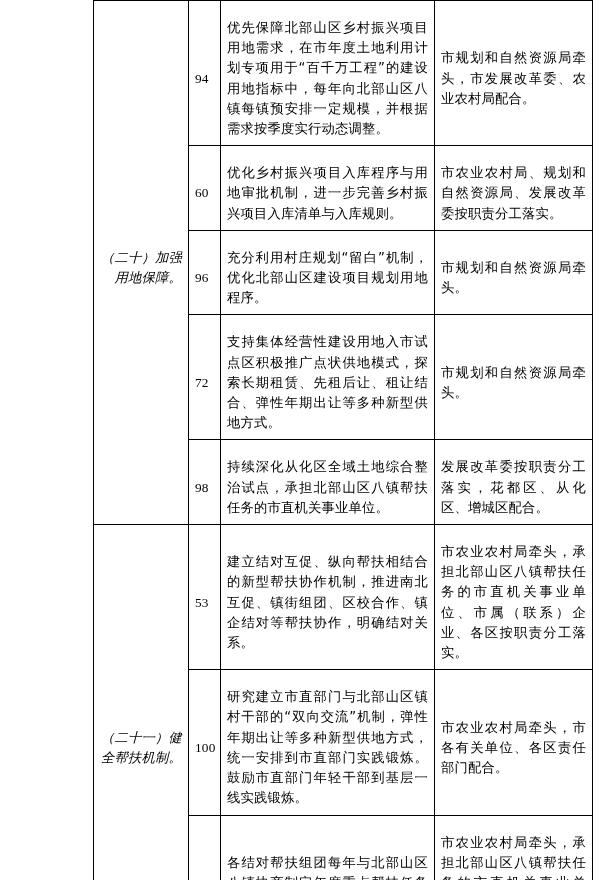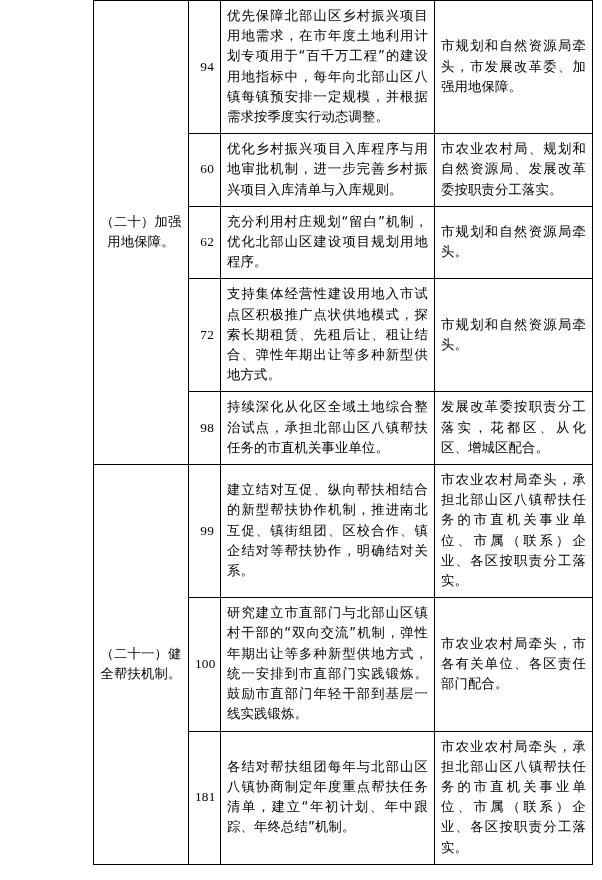--- a/index.html
+++ b/index.html
@@ -23,52 +23,53 @@
   table.doc-table {
     border-collapse: collapse;
     table-layout: fixed;
     width: 499px;
     margin-left: 93px;
     margin-top: 0;
   }
   table.doc-table td {
     border: 1px solid #000000;
     vertical-align: middle;
-    padding: 5px 6px 6px 6px;
+    padding: 17px 6px 6px 6px;
     font-size: 13.3px;
     line-height: 1.52;
     letter-spacing: 0.2px;
   }
   
   col.c-cat { width: 95px; }
   col.c-num { width: 32px; }
   col.c-task { width: 214px; }
   col.c-resp { width: 158px; }
 
   td.cat {
     text-align: center;
     padding: 5px 3px;
   }
   td.num {
-    text-align: right;
+    text-align: left;
     padding: 5px 1px;
     font-family: "Liberation Serif", "DejaVu Serif", serif;
     font-size: 13.5px;
   }
   td.task {
     text-align: justify;
     text-justify: inter-ideograph;
   }
   td.resp {
     text-align: justify;
     text-justify: inter-ideograph;
   }
   .cat-line {
     display: block;
-    text-align: center;
+    text-align: right;
+    font-style: italic;
   }
   
   .top-clip {
     margin-top: -1px;
   }
 </style>
 </head>
 <body>
 
 <div class="page">
@@ -79,47 +80,47 @@
       <col class="c-task">
       <col class="c-resp">
     </colgroup>
     <tbody>
       <tr>
         <td class="cat" rowspan="5">
           <span class="cat-line">（二十）加强用地保障。</span>
         </td>
         <td class="num">94</td>
         <td class="task">优先保障北部山区乡村振兴项目用地需求，在市年度土地利用计划专项用于“百千万工程”的建设用地指标中，每年向北部山区八镇每镇预安排一定规模，并根据需求按季度实行动态调整。</td>
-        <td class="resp">市规划和自然资源局牵头，市发展改革委、加强用地保障。</td>
+        <td class="resp">市规划和自然资源局牵头，市发展改革委、农业农村局配合。</td>
       </tr>
       <tr>
         <td class="num">60</td>
         <td class="task">优化乡村振兴项目入库程序与用地审批机制，进一步完善乡村振兴项目入库清单与入库规则。</td>
         <td class="resp">市农业农村局、规划和自然资源局、发展改革委按职责分工落实。</td>
       </tr>
       <tr>
-        <td class="num">62</td>
+        <td class="num">96</td>
         <td class="task">充分利用村庄规划“留白”机制，优化北部山区建设项目规划用地程序。</td>
         <td class="resp">市规划和自然资源局牵头。</td>
       </tr>
       <tr>
         <td class="num">72</td>
         <td class="task">支持集体经营性建设用地入市试点区积极推广点状供地模式，探索长期租赁、先租后让、租让结合、弹性年期出让等多种新型供地方式。</td>
         <td class="resp">市规划和自然资源局牵头。</td>
       </tr>
       <tr>
         <td class="num">98</td>
         <td class="task">持续深化从化区全域土地综合整治试点，承担北部山区八镇帮扶任务的市直机关事业单位。</td>
         <td class="resp">发展改革委按职责分工落实，花都区、从化区、增城区配合。</td>
       </tr>
       <tr>
         <td class="cat" rowspan="3">
           <span class="cat-line">（二十一）健全帮扶机制。</span>
         </td>
-        <td class="num">99</td>
+        <td class="num">53</td>
         <td class="task">建立结对互促、纵向帮扶相结合的新型帮扶协作机制，推进南北互促、镇街组团、区校合作、镇企结对等帮扶协作，明确结对关系。</td>
         <td class="resp">市农业农村局牵头，承担北部山区八镇帮扶任务的市直机关事业单位、市属（联系）企业、各区按职责分工落实。</td>
       </tr>
       <tr>
         <td class="num">100</td>
         <td class="task">研究建立市直部门与北部山区镇村干部的“双向交流”机制，弹性年期出让等多种新型供地方式，统一安排到市直部门实践锻炼。鼓励市直部门年轻干部到基层一线实践锻炼。</td>
         <td class="resp">市农业农村局牵头，市各有关单位、各区责任部门配合。</td>
       </tr>
       <tr>
         <td class="num">181</td>

